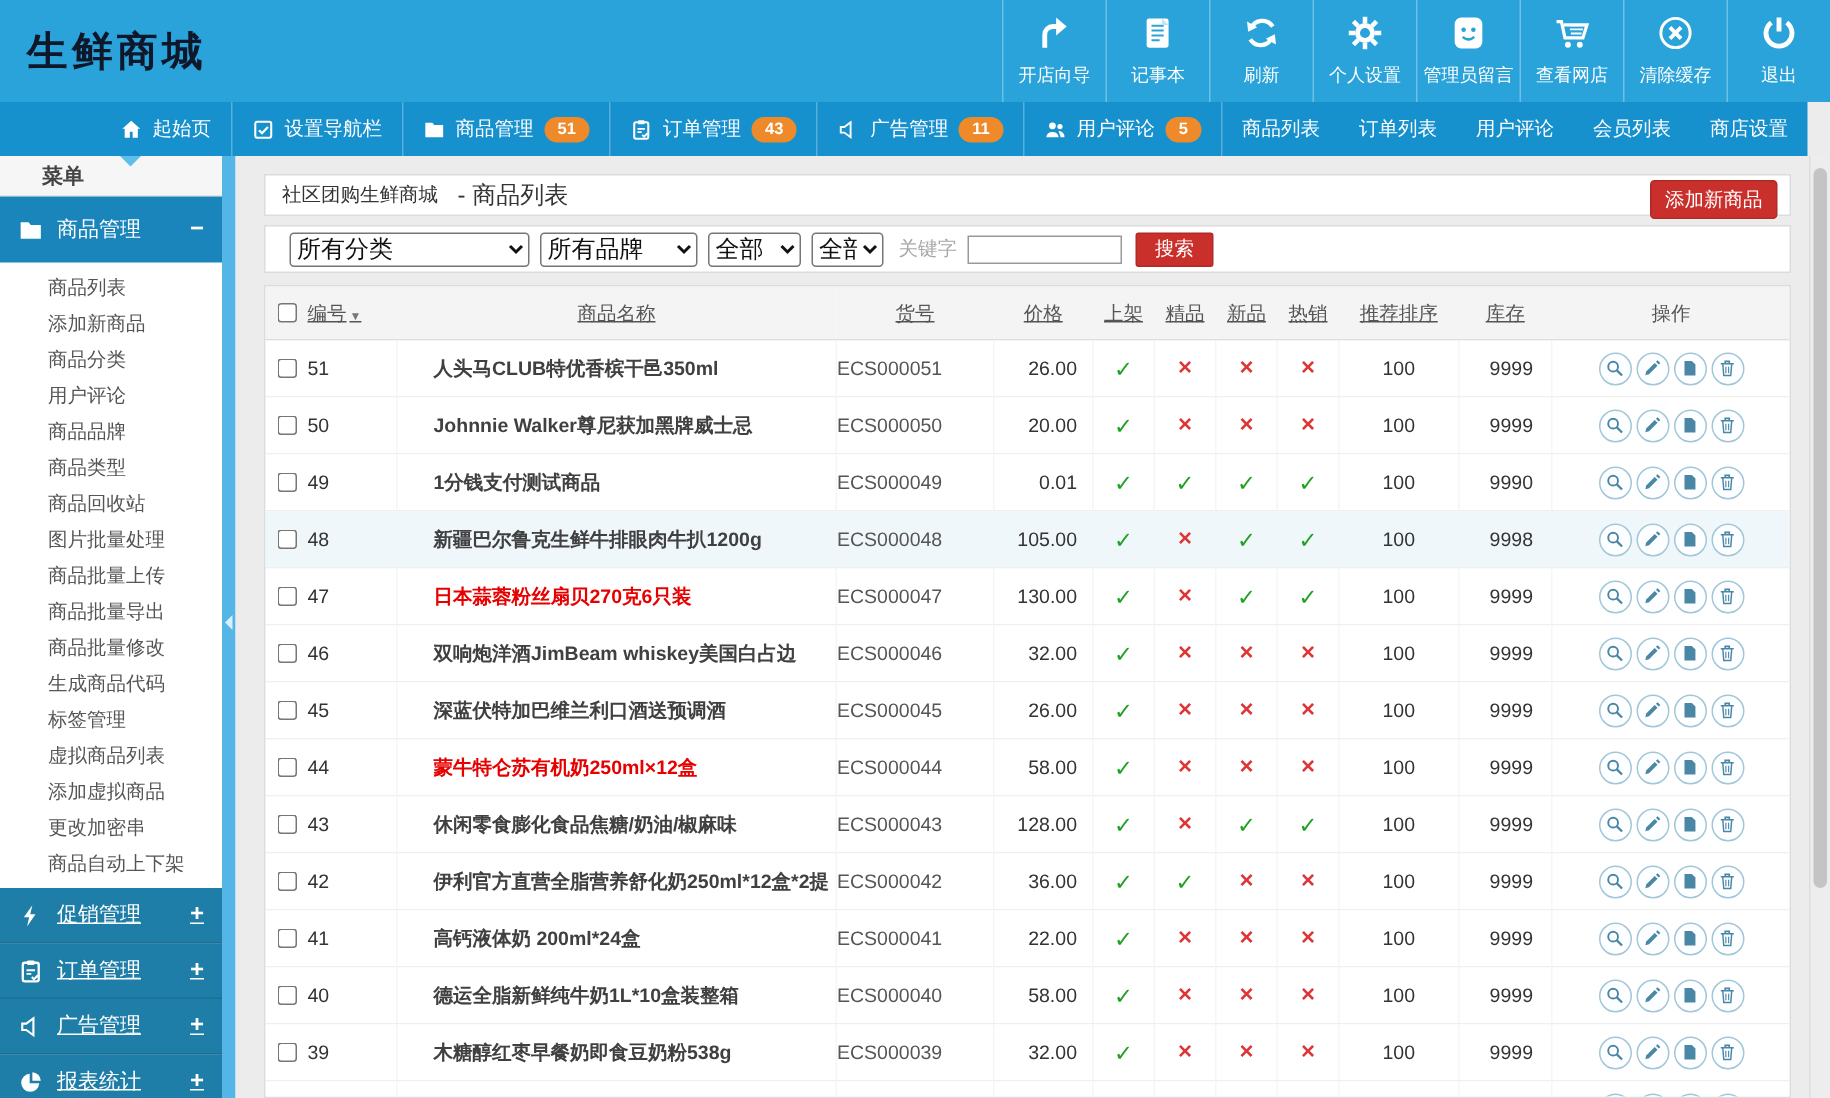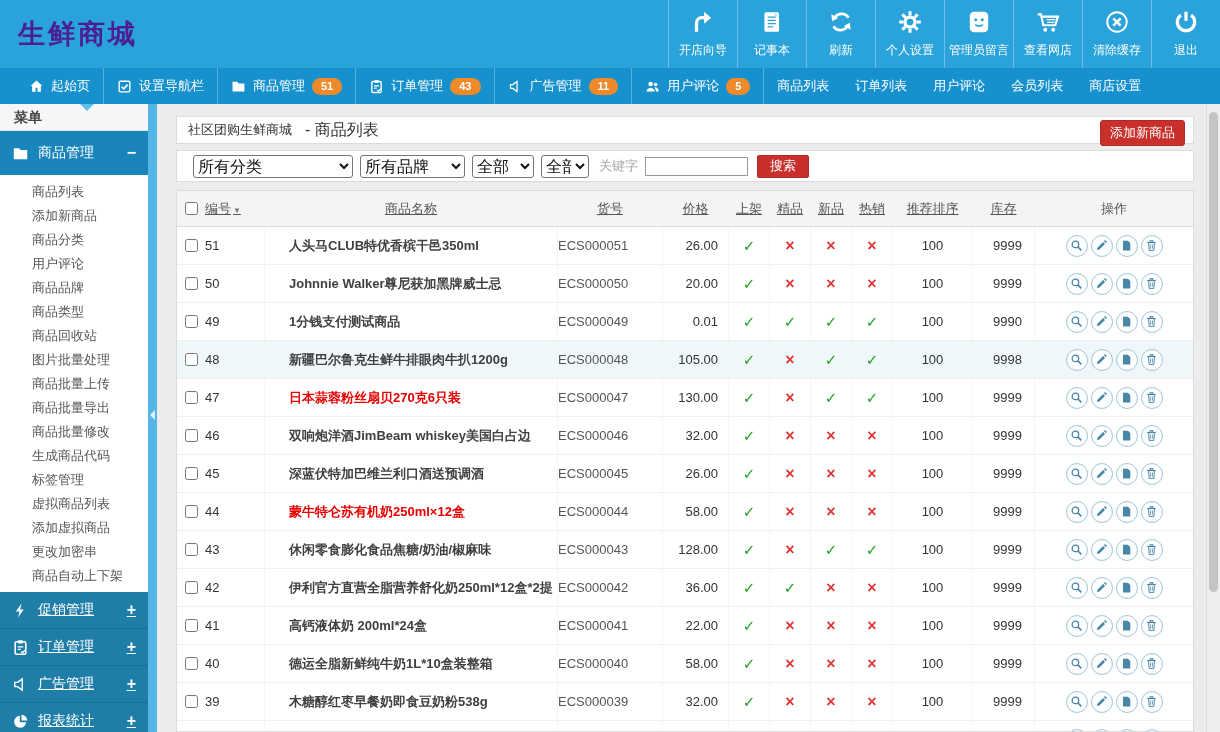--- a/index.html
+++ b/index.html
@@ -7,37 +7,37 @@
   body {
     position: relative; overflow: hidden;
     font-family: "Liberation Sans", "DejaVu Sans", sans-serif;
     background: #ECECEC; font-size: 13px;
   }
   .ic { display:inline-flex; align-items:center; justify-content:center; }
   .ic svg { display:block; }
 
   
   .topbar { position:absolute; left:0; top:0; right:0; height:68px; background:#29A3D9; display:flex; }
-  .logo { padding:16px 0 0 18px; font-size:27px; font-weight:bold; color:#4c1d95; letter-spacing:3px; white-space:nowrap; }
+  .logo { padding:16px 0 0 18px; font-size:27px; font-weight:bold; color:#0f172a; letter-spacing:3px; white-space:nowrap; }
   .tb-actions { margin-left:auto; display:flex; height:100%; }
   .tb-action { width:69px; border-left:1px solid rgba(255,255,255,.32); display:flex; flex-direction:column; align-items:center; justify-content:center; gap:7px; color:#fff; cursor:pointer; }
   .tb-action .ic svg { width:26px; height:26px; }
   .tb-label { font-size:12px; white-space:nowrap; }
 
   
-  .nav { position:absolute; left:0; top:68px; right:0; height:36px; background:#1791CE; display:flex; align-items:center; padding-left:16px; color:#fff; }
+  .nav { position:absolute; left:0; top:68px; right:15px; height:36px; background:#1791CE; display:flex; align-items:center; padding-left:16px; color:#fff;justify-content:flex-end; }
   .nav-item { display:flex; align-items:center; gap:7px; padding:0 13px; height:36px; border-right:1px solid rgba(255,255,255,.28); cursor:pointer; font-size:13px; }
   .nav-item .ic svg { width:15px; height:15px; }
   .badge { background:#EF8A2A; border-radius:10px; padding:1px 9px; font-size:11px; font-weight:bold; line-height:15px; }
   .nav-link { padding:0 13px; height:36px; line-height:36px; cursor:pointer; font-size:13px; }
   .nav-pointer { position:absolute; left:80px; top:104px; width:0; height:0; border-left:7px solid transparent; border-right:7px solid transparent; border-top:7px solid #5FBEEA; z-index:6; }
 
   
   .sidebar { position:absolute; left:0; top:104px; width:148px; bottom:0; background:#fff; overflow:hidden; }
-  .menu-title { height:27px; line-height:27px; background:#F6F6F6; border-bottom:1px solid #E3E3E3; font-size:14px; font-weight:bold; color:#444; padding-left:14px; }
+  .menu-title { height:27px; line-height:27px; background:#F6F6F6; border-bottom:1px solid #E3E3E3; font-size:14px; font-weight:bold; color:#444; padding-left:28px; }
   .side-group { display:flex; align-items:center; gap:9px; padding:0 12px; color:#fff; cursor:pointer; font-size:14px; }
   .side-group.active { height:44px; background:#1A85BB; }
   .side-group .ic svg { width:17px; height:17px; }
   .collapse-glyph { margin-left:auto; font-weight:bold; font-size:16px; }
   .side-sub { padding:5px 0 4px; }
   .side-sub-item { height:24px; line-height:24px; padding-left:32px; font-size:13px; color:#555; cursor:pointer; white-space:nowrap; }
   .side-groups .side-group { height:37px; background:#1F7EA7; border-bottom:1px solid #1B6F95;text-decoration:underline; }
   .side-strip { position:absolute; left:148px; top:104px; width:9px; bottom:0; background:#54B6E6; }
   .strip-handle { position:absolute; left:2px; top:306px; width:0; height:0; border-top:5px solid transparent; border-bottom:5px solid transparent; border-right:5px solid #D8F1FC; cursor:pointer; }
 

